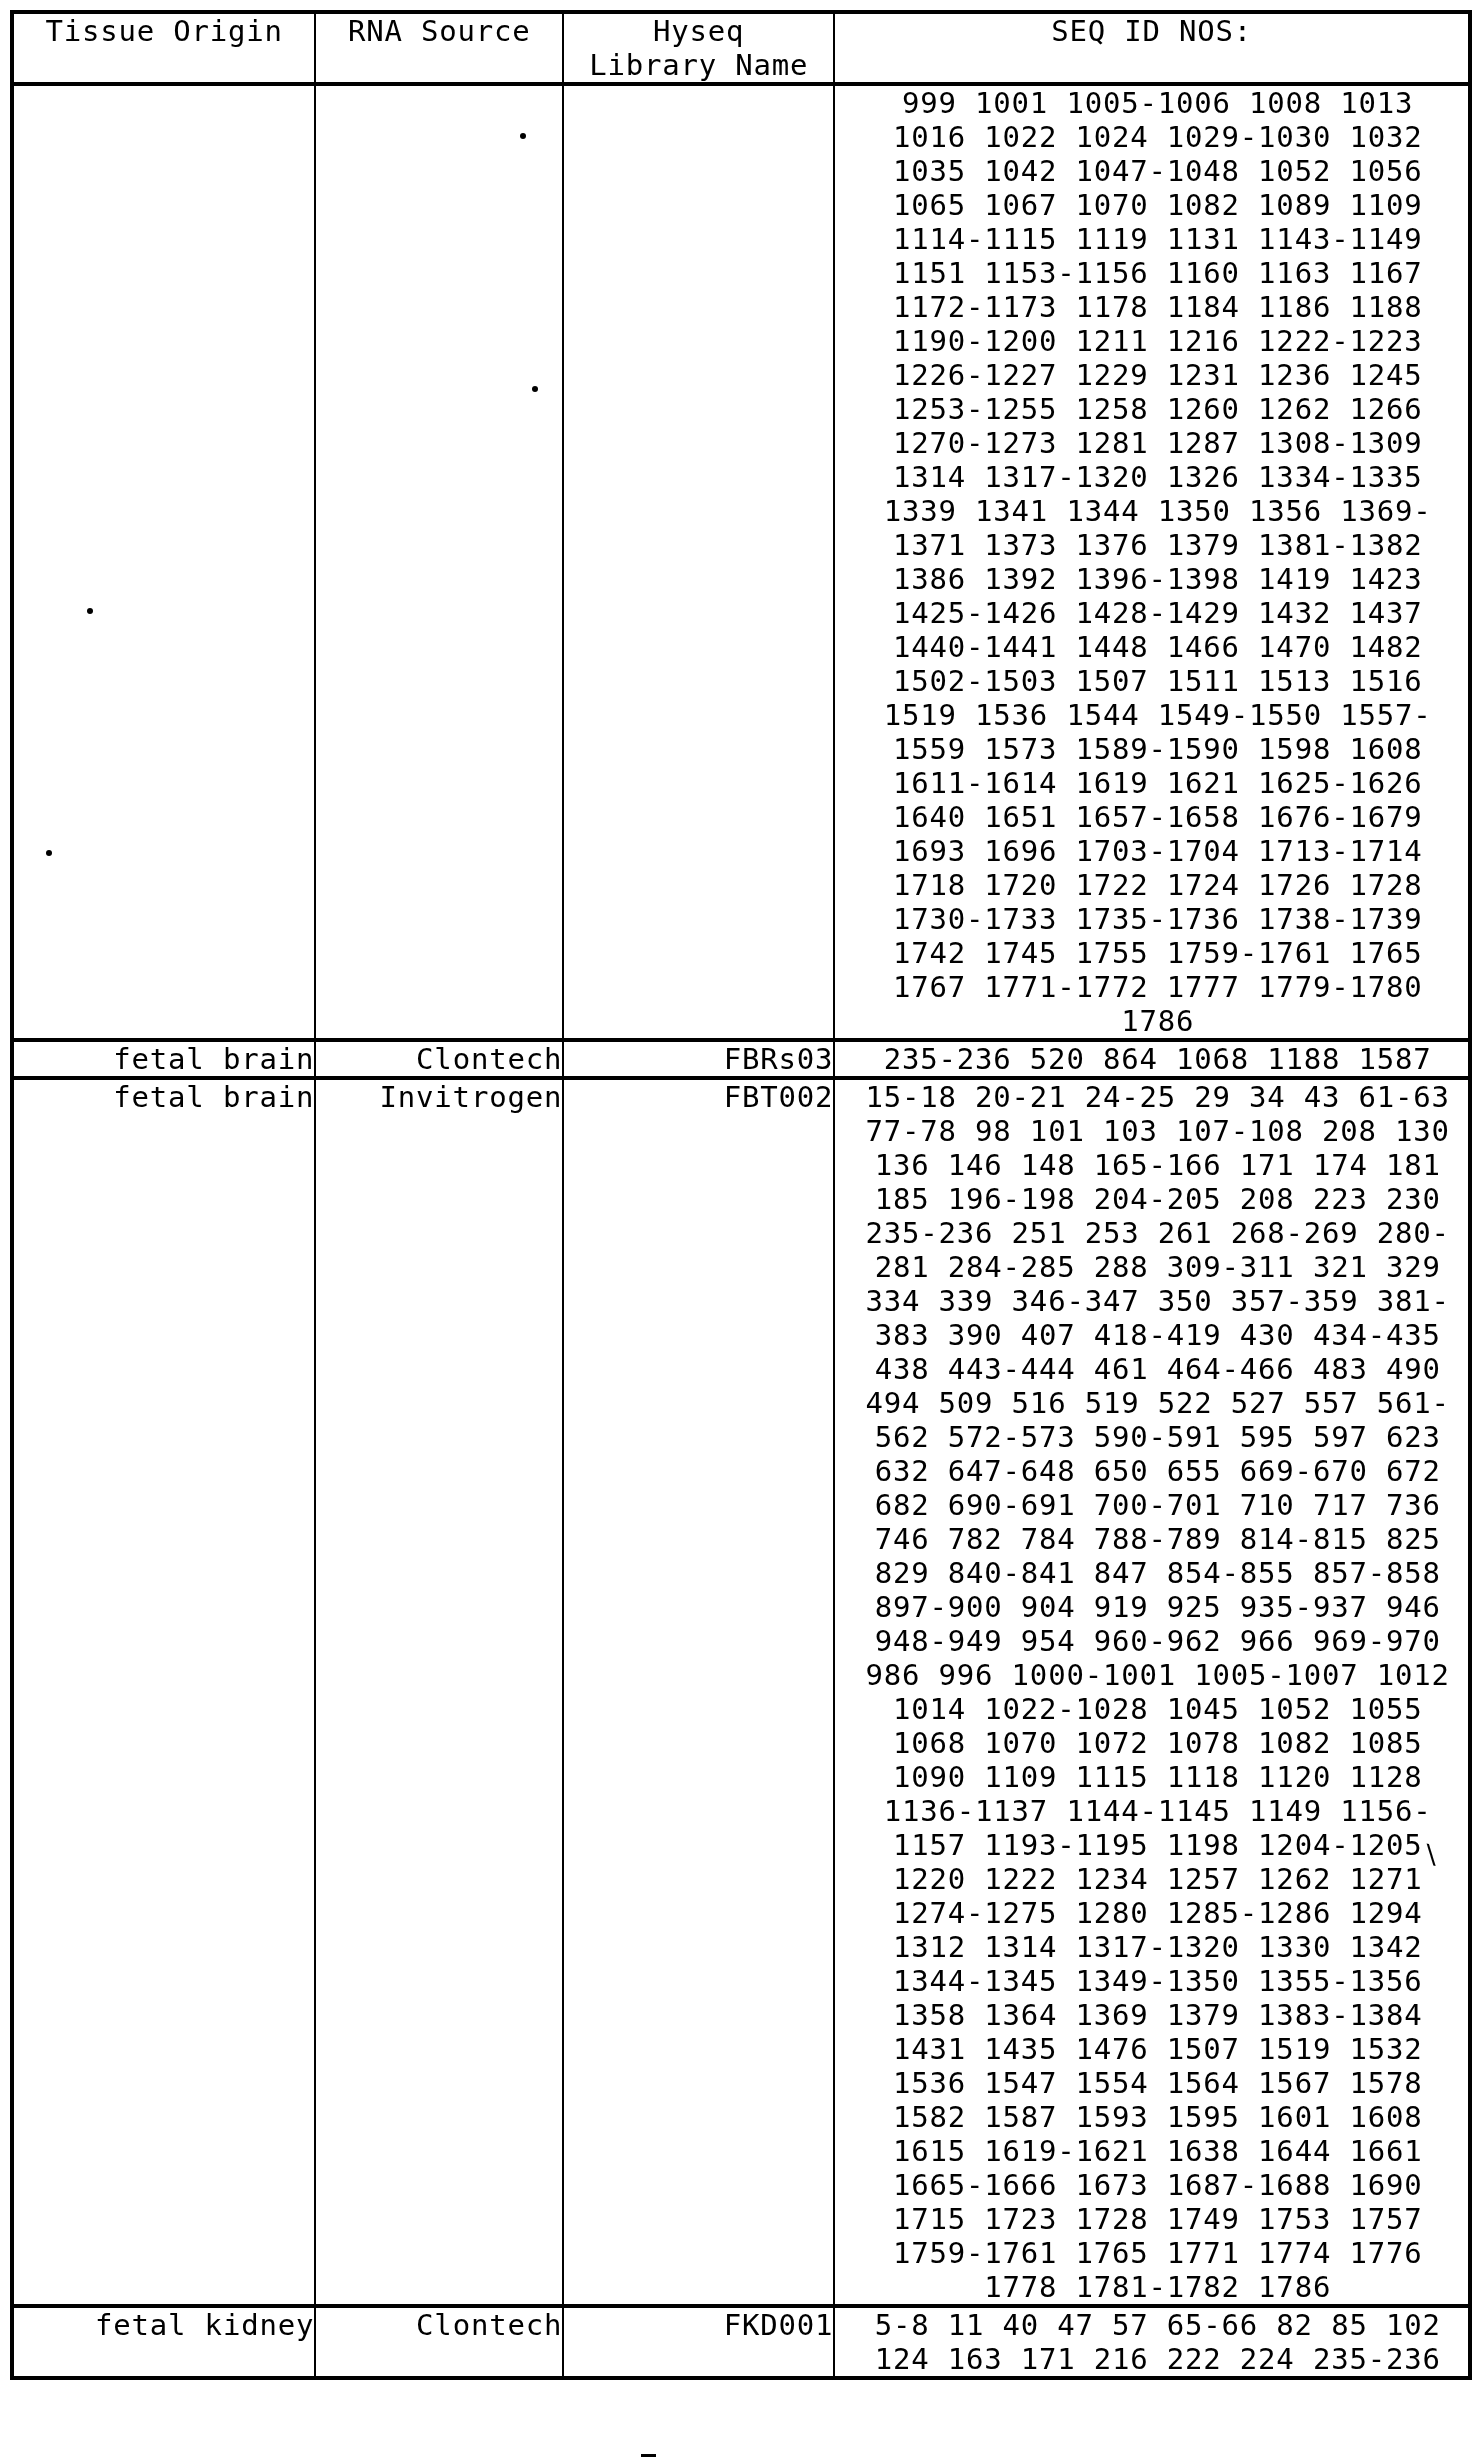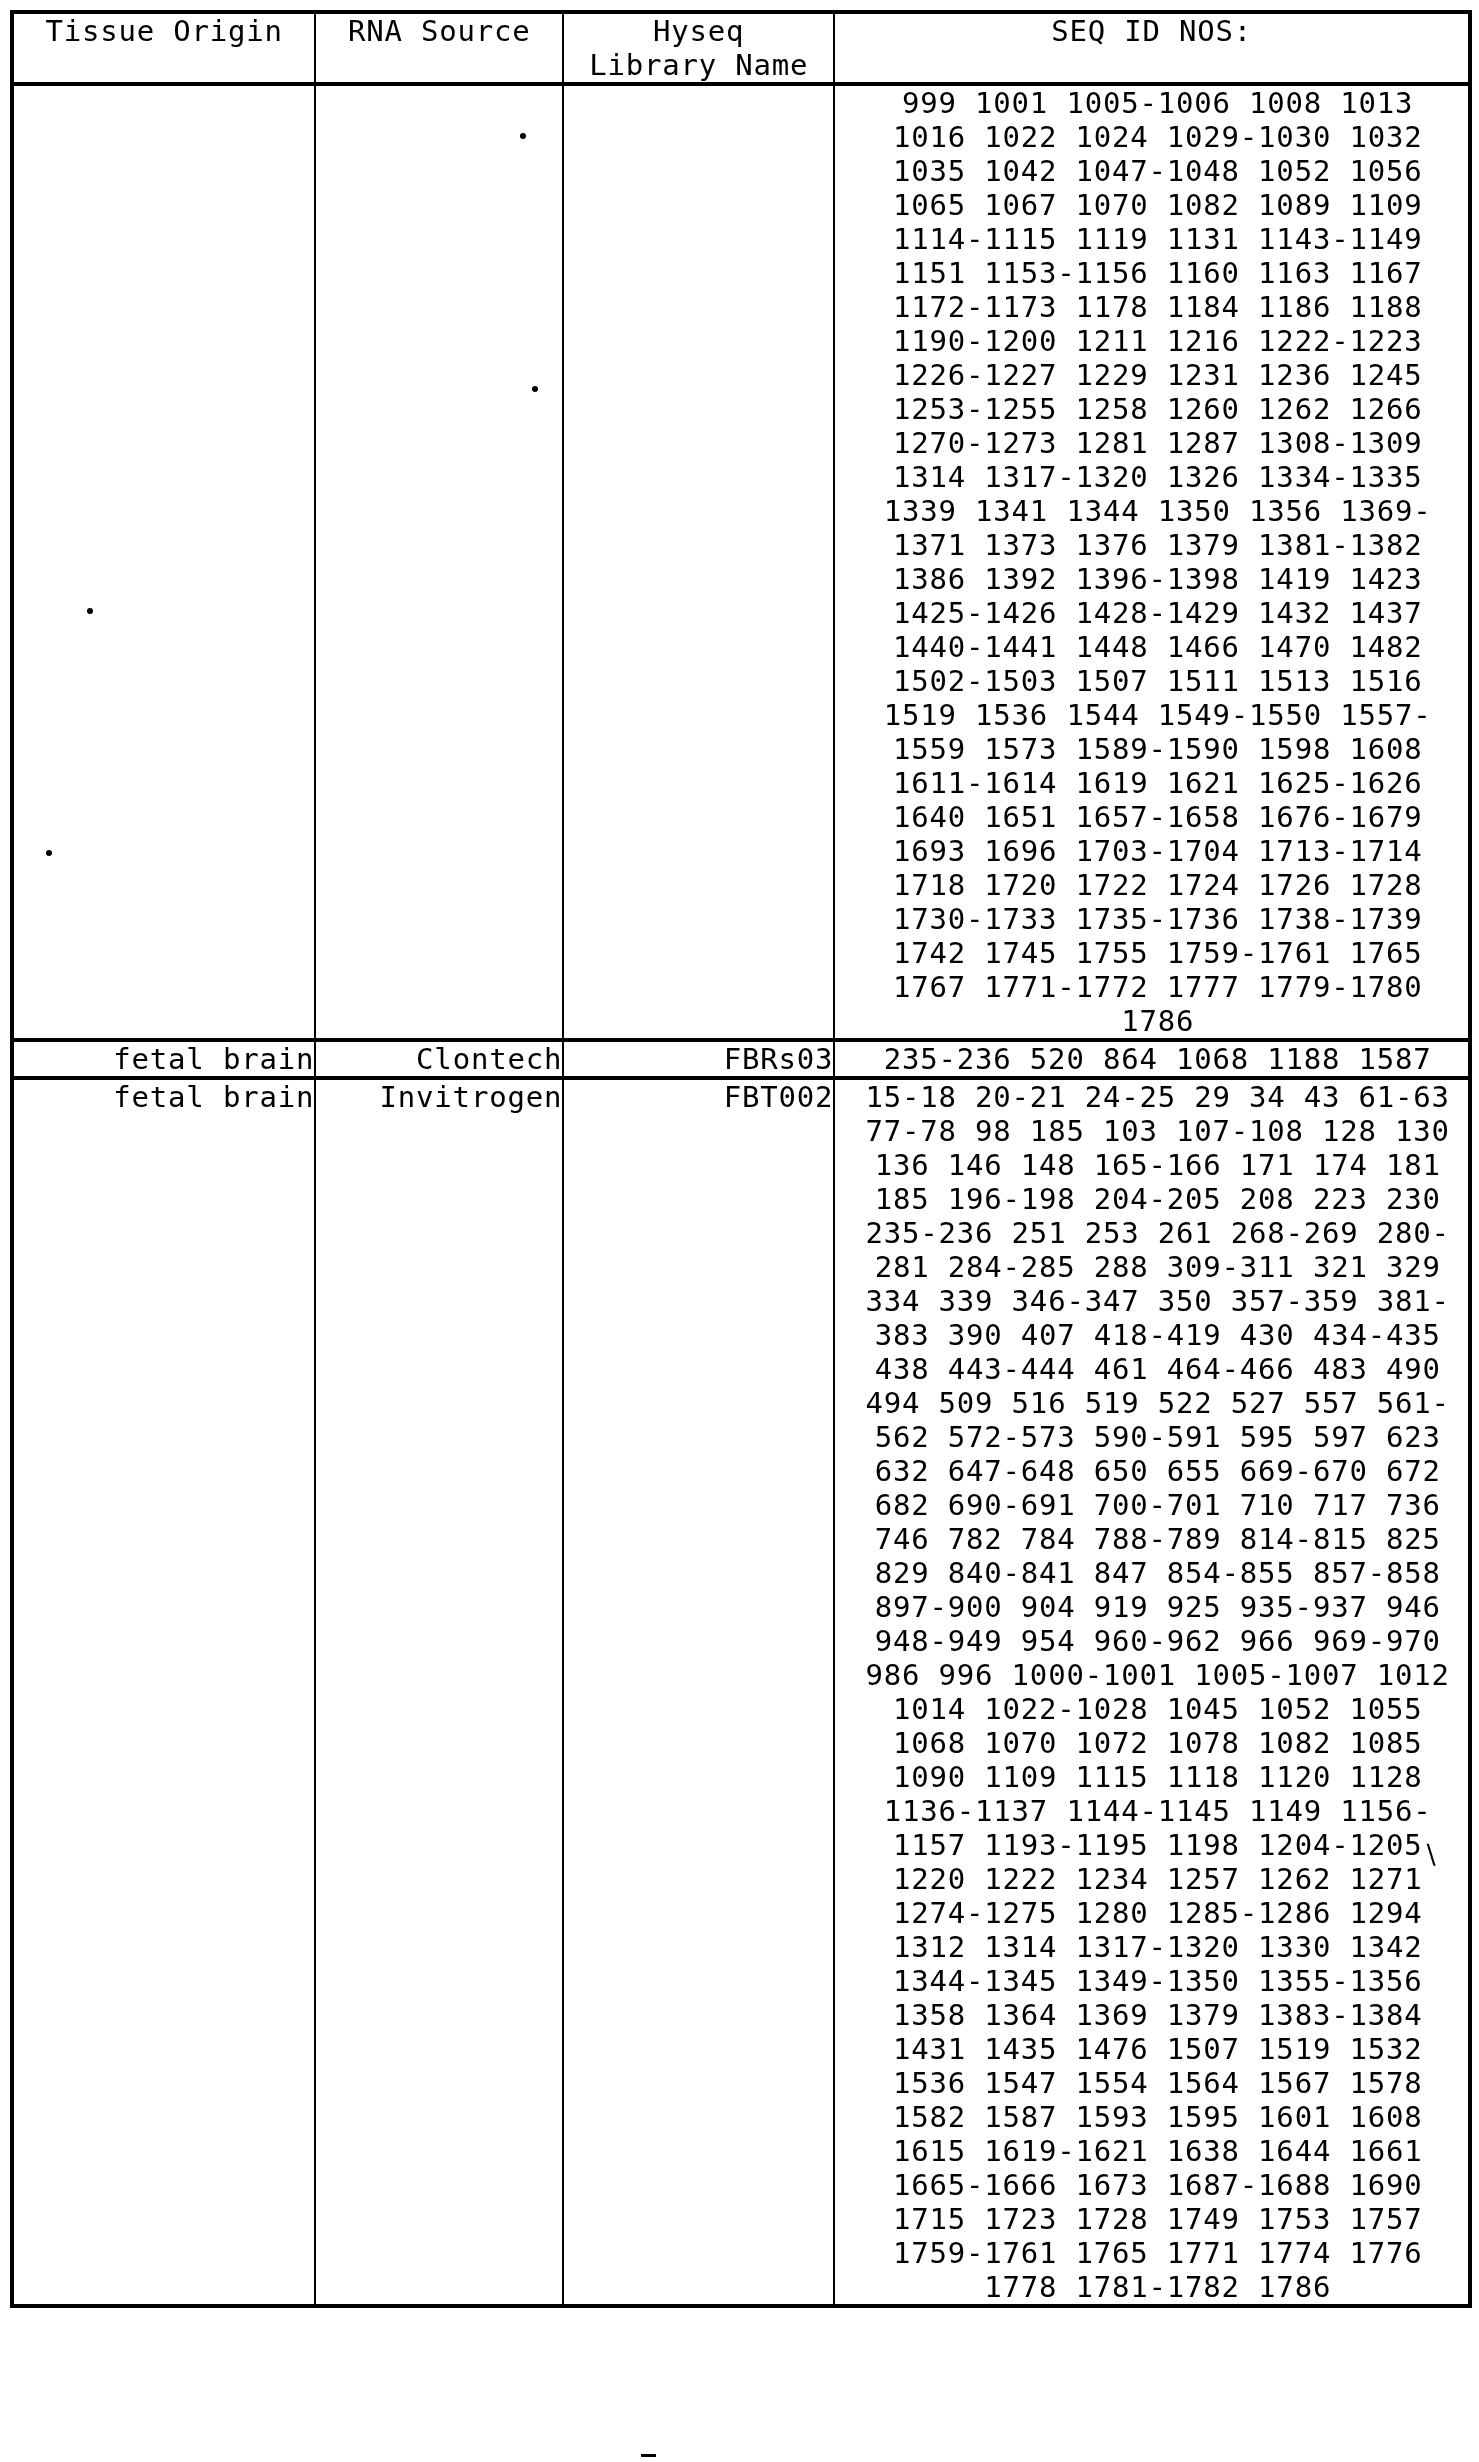--- a/index.html
+++ b/index.html
@@ -145,21 +145,21 @@
             <div class="cell-line">fetal brain</div>
           </td>
           <td class="c-rna">
             <div class="cell-line">Invitrogen</div>
           </td>
           <td class="c-lib">
             <div class="cell-line">FBT002</div>
           </td>
           <td class="c-seq">
             <div class="seq-line">15-18 20-21 24-25 29 34 43 61-63</div>
-            <div class="seq-line">77-78 98 185 103 107-108 128 130</div>
+            <div class="seq-line">77-78 98 101 103 107-108 208 130</div>
             <div class="seq-line">136 146 148 165-166 171 174 181</div>
             <div class="seq-line">185 196-198 204-205 208 223 230</div>
             <div class="seq-line">235-236 251 253 261 268-269 280-</div>
             <div class="seq-line">281 284-285 288 309-311 321 329</div>
             <div class="seq-line">334 339 346-347 350 357-359 381-</div>
             <div class="seq-line">383 390 407 418-419 430 434-435</div>
             <div class="seq-line">438 443-444 461 464-466 483 490</div>
             <div class="seq-line">494 509 516 519 522 527 557 561-</div>
             <div class="seq-line">562 572-573 590-591 595 597 623</div>
             <div class="seq-line">632 647-648 650 655 669-670 672</div>
@@ -182,20 +182,35 @@
             <div class="seq-line">1431 1435 1476 1507 1519 1532</div>
             <div class="seq-line">1536 1547 1554 1564 1567 1578</div>
             <div class="seq-line">1582 1587 1593 1595 1601 1608</div>
             <div class="seq-line">1615 1619-1621 1638 1644 1661</div>
             <div class="seq-line">1665-1666 1673 1687-1688 1690</div>
             <div class="seq-line">1715 1723 1728 1749 1753 1757</div>
             <div class="seq-line">1759-1761 1765 1771 1774 1776</div>
             <div class="seq-line">1778 1781-1782 1786</div>
           </td>
         </tr>
+        <tr>
+          <td class="c-tissue">
+            <div class="cell-line">fetal kidney</div>
+          </td>
+          <td class="c-rna">
+            <div class="cell-line">Clontech</div>
+          </td>
+          <td class="c-lib">
+            <div class="cell-line">FKD001</div>
+          </td>
+          <td class="c-seq">
+            <div class="seq-line">5-8 11 40 47 57 65-66 82 85 102</div>
+            <div class="seq-line">124 163 171 216 222 224 235-236</div>
+          </td>
+        </tr>
       </tbody>
   </table>
 
   <div class="speck" style="left:520px; top:133px;"></div>
   <div class="speck" style="left:532px; top:386px;"></div>
   <div class="speck" style="left:87px; top:608px;"></div>
   <div class="speck" style="left:46px; top:850px;"></div>
   <div class="slash-mark" style="left:1424px; top:1839px;">\</div>
   <div class="dash-mark" style="left:641px; top:2454px;"></div>
 </div>

